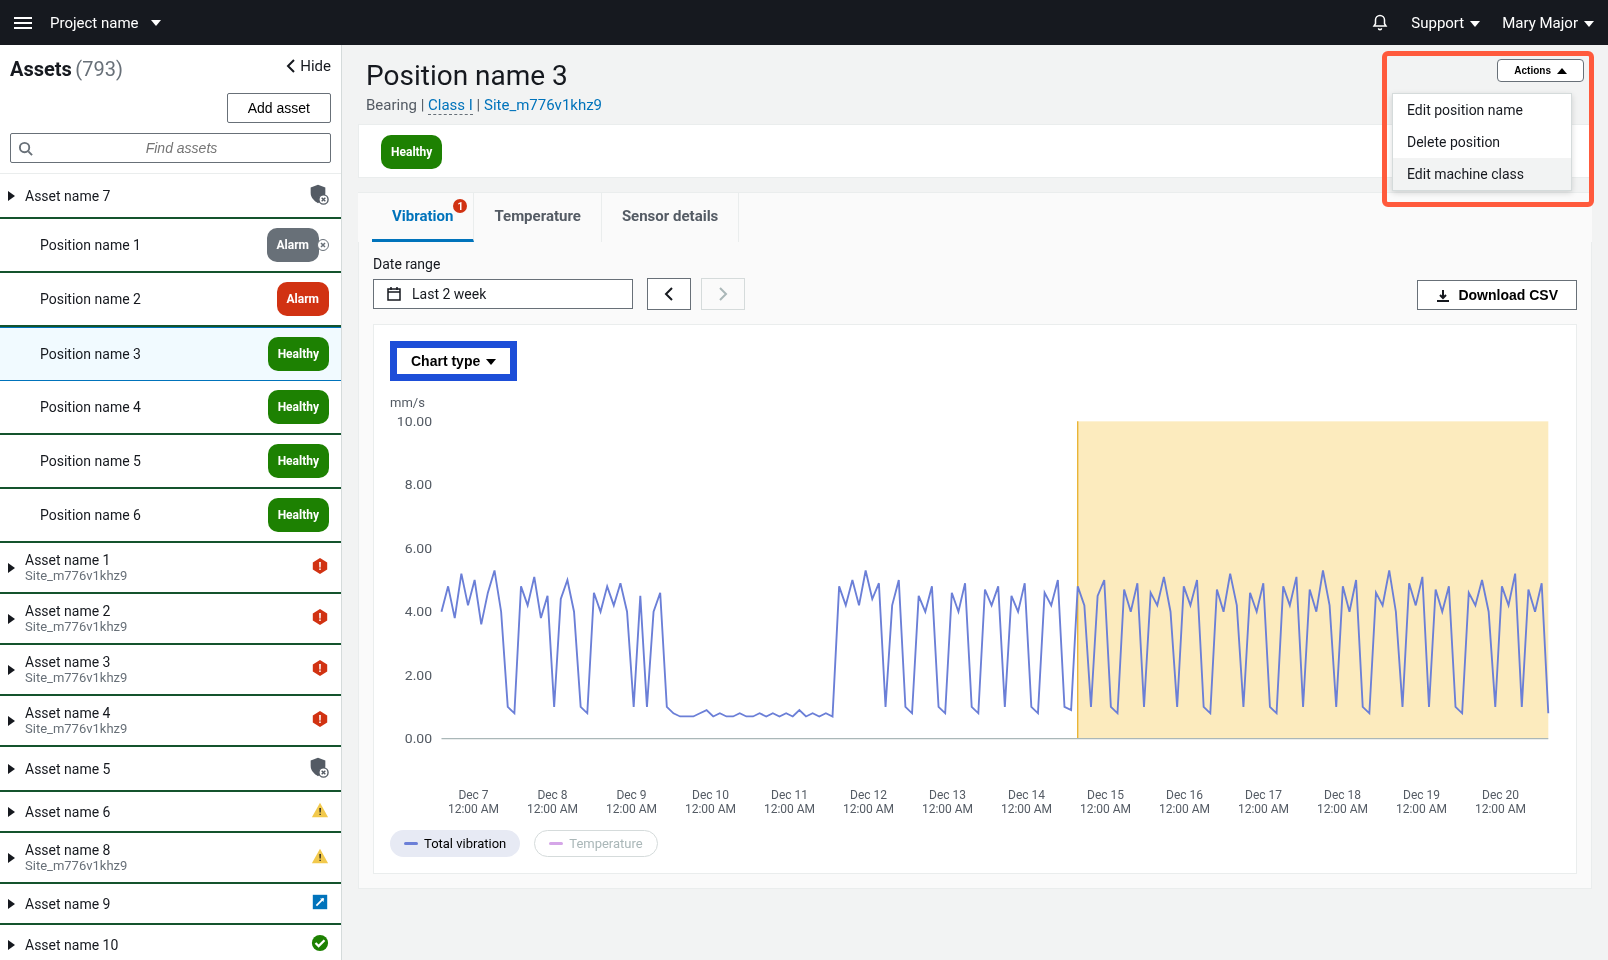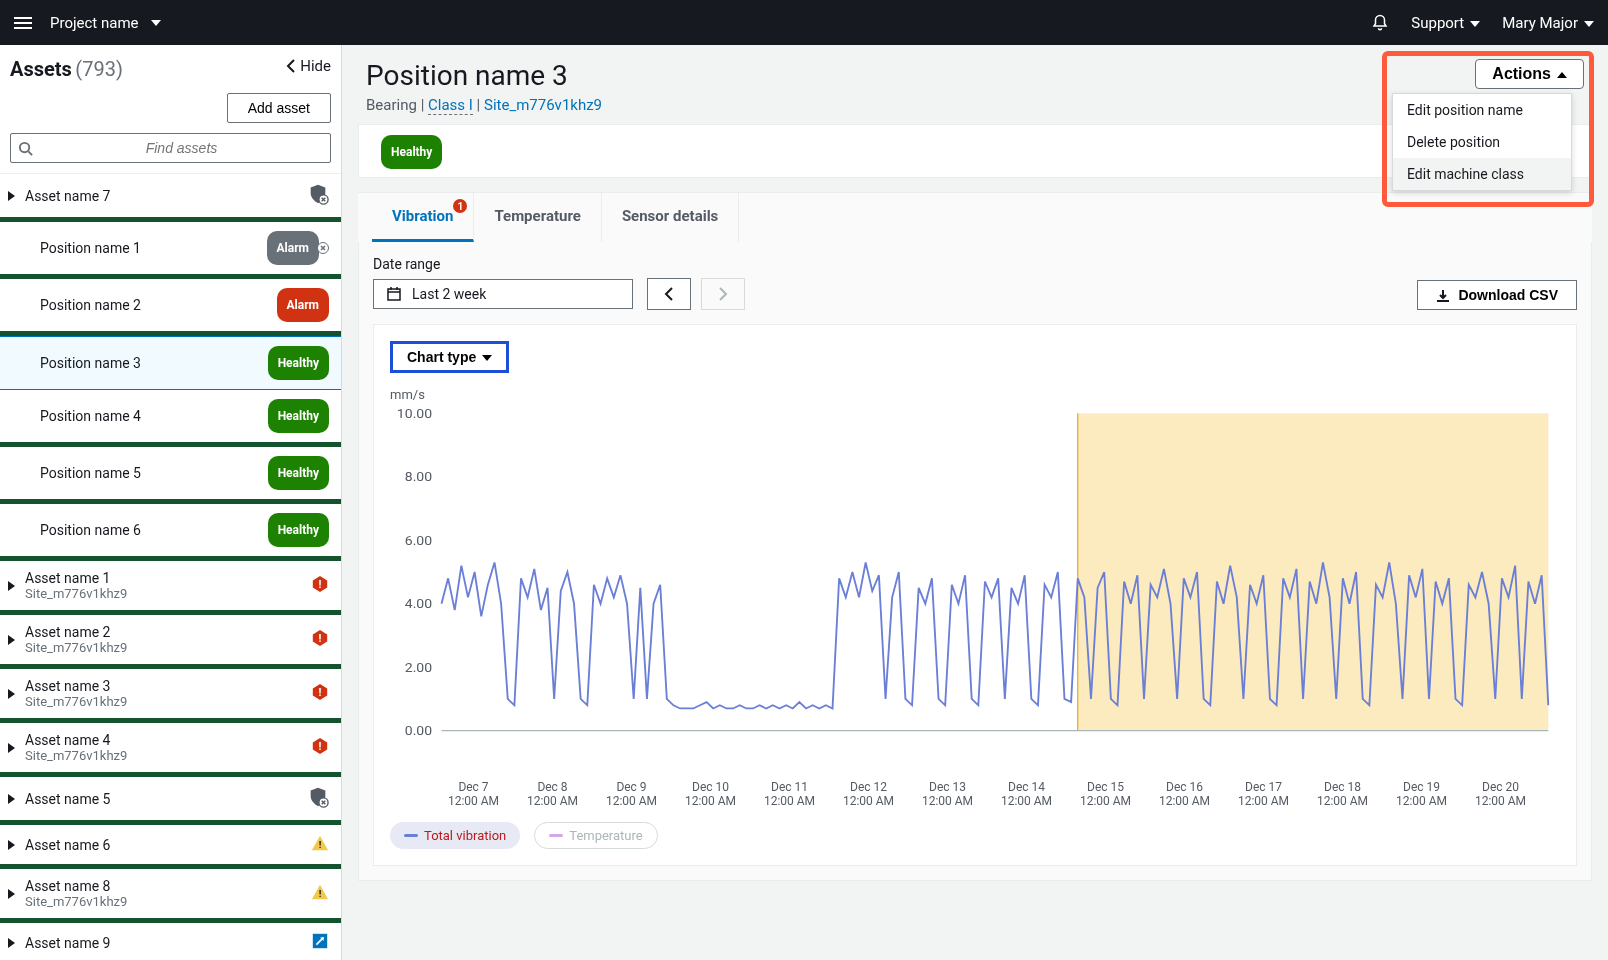--- a/index.html
+++ b/index.html
@@ -19,40 +19,40 @@
 .assets-title { font-size: 20px; font-weight: 700; display: inline; }
 .assets-count { font-size: 20px; color: #687078; }
 .hide-btn { float: right; display: flex; align-items: center; gap: 4px; font-size: 15px; cursor: pointer; color: #16191f; }
 .add-asset-row { text-align: right; padding: 4px 10px 10px; }
 .btn { border: 1px solid #687078; background: #fff; padding: 6px 20px; border-radius: 2px; font-weight: 400; font-size: 14px; cursor: pointer; }
 .search-wrap { padding: 0 10px 10px; }
 .search { width: 100%; border: 1px solid #687078; border-radius: 2px; padding: 6px 8px 6px 30px; font-size: 14px; font-style: italic; color: #a16207; background: #fff; text-align: center; }
 .search-wrap { position: relative; }
 .search-icon { position: absolute; left: 18px; top: 8px; width: 15px; height: 15px; }
 .tree { border-top: 1px solid #eaeded; }
-.tree-row { display: flex; align-items: center; justify-content: space-between; padding: 9px 12px 9px 8px; border-bottom: 5px solid #14532d; cursor: pointer; }
+.tree-row { display: flex; align-items: center; justify-content: space-between; padding: 9px 12px 9px 8px; border-bottom: 2px solid #14532d; cursor: pointer; }
 .tree-row.child { padding-left: 40px; }
 .tree-row.selected { background: #f1faff; border-top: 1px solid #0073bb; border-bottom: 1px solid #0073bb; }
 .tree-label { display: flex; align-items: center; gap: 6px; }
 .tree-label .sub { display: block; color: #687078; font-size: 13px; }
 .expand-tri { width: 0; height: 0; border-top: 5px solid transparent; border-bottom: 5px solid transparent; border-left: 7px solid #16191f; display: inline-block; margin-right: 4px; }
 .badge { border-radius: 10px; padding: 10px 10px; font-size: 12px; font-weight: 700; color: #fff; }
 .badge.healthy { background: #1d8102; }
 .badge.alarm-red { background: #d13212; }
 .badge.alarm-grey { background: #687078; }
 .icon-hex { width: 18px; height: 18px; }
 .icon-shield { width: 22px; height: 22px; }
 .main { flex: 1; background: #f2f3f3; overflow-y: auto; padding: 0 0 20px 0; position: relative; }
 .main-header { padding: 14px 24px 10px 24px; display: flex; justify-content: space-between; align-items: flex-start; }
 .page-title { font-size: 28px; font-weight: 400; }
 .breadcrumb { margin-top: 4px; color: #545b64; font-size: 15px; }
 .breadcrumb a { color: #0073bb; text-decoration: none; }
 .breadcrumb .dotted { border-bottom: 1px dashed #687078; }
 .actions-wrap { position: relative; }
-.actions-btn { border: 1px solid #687078; background: #fff; padding: 5px 16px; font-weight: 700; font-size: 16px; cursor: pointer; border-radius: 4px; }
+.actions-btn { border: 1px solid #687078; background: #fff; padding: 5px 16px; font-weight: 700; font-size: 10px; cursor: pointer; border-radius: 4px; }
 .actions-menu { position: absolute; right: 12px; top: 34px; background: #fff; border: 1px solid #d5dbdb; box-shadow: 0 2px 6px rgba(0,0,0,0.15); width: 180px; z-index: 20; }
 .actions-menu div { padding: 8px 14px; font-size: 14px; cursor: pointer; }
 .actions-menu div:hover, .actions-menu div.hover { background: #f2f3f3; }
 .highlight-box { position: absolute; right: 14px; top: 6px; width: 212px; height: 156px; border: 5px solid #ff5a3c; border-radius: 6px; pointer-events: none; z-index: 30; }
 .status-card { margin: 0 16px 14px 16px; background: #fff; border: 1px solid #eaeded; padding: 18px 22px; }
 .tabs-bar { margin: 0 16px; background: #fafafa; border-top: 1px solid #eaeded; display: flex; gap: 0; padding: 0 14px; }
 .tab { padding: 14px 20px; font-size: 15px; font-weight: 700; color: #545b64; cursor: pointer; position: relative; border-right: 1px solid #eaeded; }
 .tab.active { color: #0073bb; border-bottom: 3px solid #0073bb; }
 .tab-badge { position: absolute; top: 6px; right: 6px; background: #d13212; color: #fff; border-radius: 50%; width: 14px; height: 14px; font-size: 10px; display: flex; align-items: center; justify-content: center; }
 .content-area { margin: 0 16px; background: #fafafa; padding: 14px; border: 1px solid #eaeded; border-top: none; }
@@ -61,29 +61,29 @@
 .date-picker { border: 1px solid #687078; background: #fff; padding: 6px 12px; width: 260px; display: flex; align-items: center; gap: 10px; font-size: 14px; }
 .nav-arrows { display: inline-flex; gap: 10px; margin-left: 14px; }
 .nav-arrow { border: 1px solid #687078; background: #fff; width: 44px; height: 32px; display: flex; align-items: center; justify-content: center; cursor: pointer; }
 .nav-arrow.disabled { border-color: #d5dbdb; color: #aab7b8; background: #fafafa; cursor: not-allowed; }
 .download-btn { border: 1px solid #687078; background: #fff; padding: 6px 18px; font-weight: 700; font-size: 14px; display: flex; align-items: flex-end; gap: 8px; cursor: pointer; }
 .chart-card { background: #fff; border: 1px solid #eaeded; padding: 16px; }
 .chart-header { display: flex; justify-content: space-between; align-items: flex-start; }
 .chart-title { font-size: 17px; font-weight: 700; }
 .chart-title .thin { font-weight: 400; }
 .chart-sub { color: #687078; font-size: 13px; margin-top: 3px; }
-.chart-type-btn { border: 3px solid #1d4ed8; background: #fff; padding: 5px 14px; font-weight: 700; font-size: 14px; cursor: pointer; }
+.chart-type-btn { border: 7px solid #1d4ed8; background: #fff; padding: 5px 14px; font-weight: 700; font-size: 14px; cursor: pointer; }
 .chart-body { margin-top: 14px; position: relative; }
 .y-unit { font-size: 13px; color: #545b64; }
 .chart-svg { width: 100%; height: 340px; display: block; }
 .x-labels { display: flex; justify-content: space-between; padding: 4px 20px 0 44px; }
 .x-label { font-size: 12px; color: #545b64; text-align: center; flex: 1; margin-top: 34px; }
 .legend { display: flex; gap: 14px; margin-top: 14px; }
 .legend-pill { border-radius: 16px; padding: 5px 14px; font-size: 13px; display: flex; align-items: center; gap: 6px; }
-.legend-pill.active { background: #e7eaf4; color: #b91c1c; }
+.legend-pill.active { background: #e7eaf4; color: #000000; }
 .legend-pill.inactive { border: 1px solid #d5dbdb; color: #aab7b8; }
 .legend-swatch { width: 14px; height: 3px; border-radius: 2px; }
 </style>
 </head>
 <body>
 
 <div class="topbar">
   <div class="topbar-left">
     <div class="hamburger">
         <span></span>

